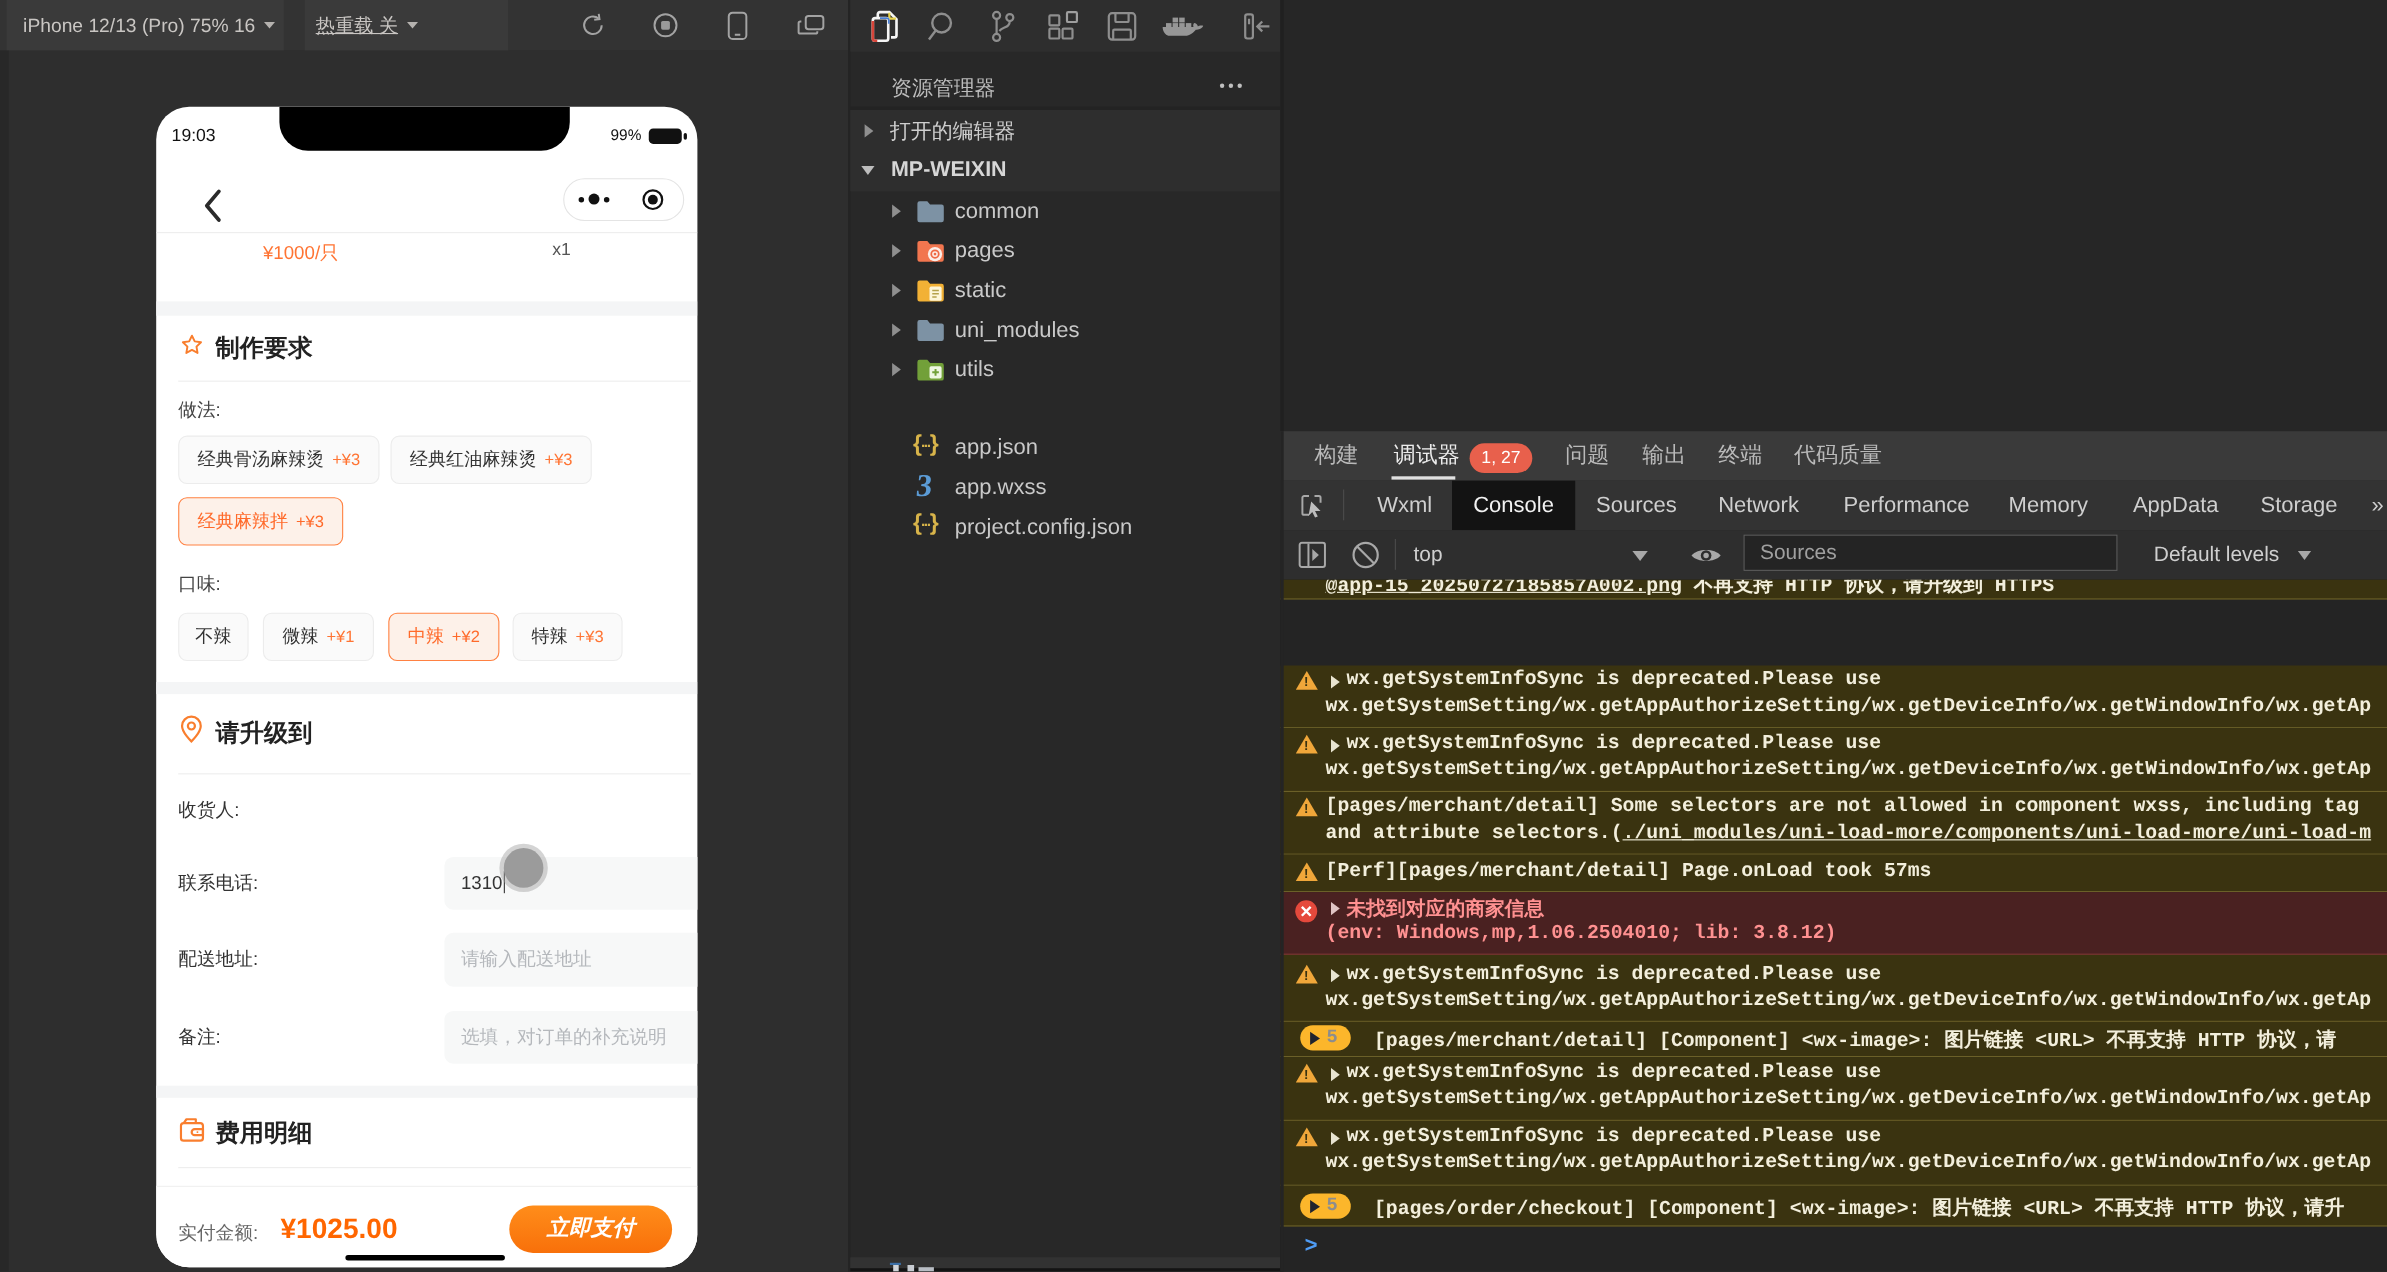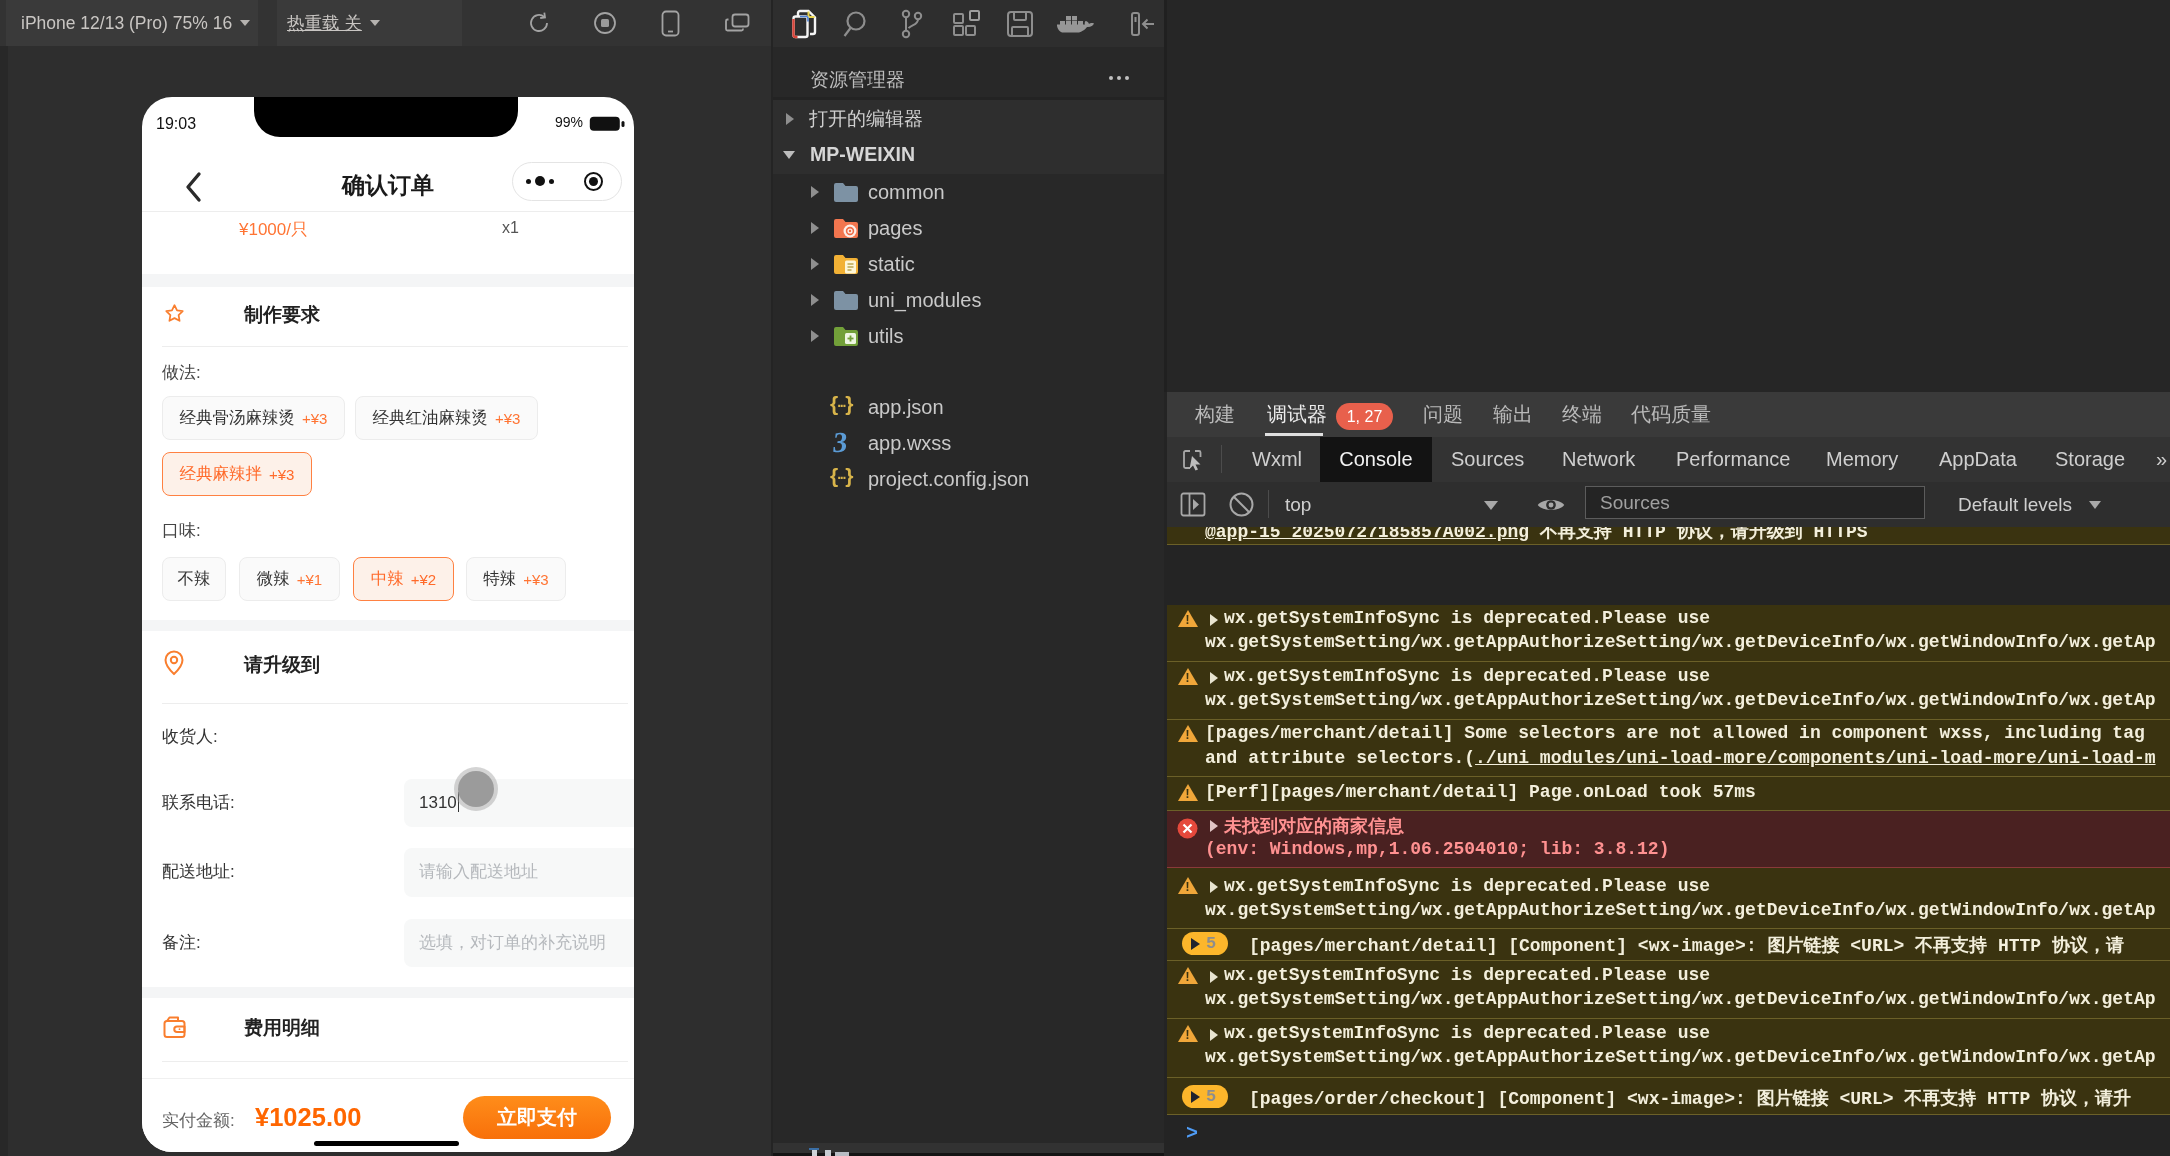--- a/index.html
+++ b/index.html
@@ -9,21 +9,21 @@
 #toolbar{left:0;top:0;width:771px;height:46px;background:#333;}
 #toolbar .seg{top:0;height:46px;background:#3a3a3a;}
 .tbtxt{color:#c9c6c3;font-size:17.5px;line-height:46px;white-space:nowrap;}
 .caret{display:inline-block;width:0;height:0;border-left:5px solid transparent;border-right:5px solid transparent;border-top:6px solid #b5b2af;vertical-align:middle;margin-left:8px;margin-bottom:2px;}
 
 #screen{left:142px;top:97px;width:492px;height:1055px;background:#fff;border-radius:30px;overflow:hidden;font-family:"Liberation Sans",sans-serif;}
 #notch{left:112px;top:0;width:264px;height:40px;background:#000;border-radius:0 0 26px 26px;}
 .blk{color:#111;}
 .sep{background:#ededed;height:1px;}
 .strip{left:0;width:492px;background:#f4f5f6;}
-.sect{font-size:19px;font-weight:bold;color:#222;margin-left:48px;}
+.sect{font-size:22px;font-weight:bold;color:#222;}
 .chip{border:1px solid #ececec;background:#fafafa;border-radius:8px;display:flex;align-items:center;justify-content:center;font-size:16.5px;color:#333;white-space:nowrap;}
 .chip .pr{color:#ff7433;font-size:15px;margin-left:7px;}
 .chip.sel{border:1.5px solid #ff8142;background:#fdf1e9;color:#ff6a2a;}
 .chip.sel .pr{color:#ff6a2a;}
 .flabel{font-size:17px;color:#333;}
 .finput{left:262px;width:348px;background:#f7f8f8;border-radius:8px;color:#333;font-size:17px;line-height:48px;padding-left:15px;box-sizing:border-box;}
 .ph{color:#b5b8bc;}
 
 #explorer{left:771px;top:0;width:393px;height:1156px;background:#282828;border-left:2px solid #242424;box-sizing:border-box;}
 .exrow{left:0;width:393px;height:36px;}
@@ -79,21 +79,20 @@
   <div id="notch" class="abs"></div>
   <div class="abs blk" style="left:14px;top:18px;font-size:16px;font-weight:500;">19:03</div>
   <div class="abs blk" style="left:413px;top:17px;font-size:14px;">99%</div>
   <svg class="abs" style="left:447px;top:19px;" width="36" height="16" viewBox="0 0 36 16">
       <rect x="0.8" y="0.8" width="30" height="14" rx="4" fill="#111"></rect>
       <rect x="32.5" y="5" width="3" height="6" rx="1.5" fill="#111"></rect>
     </svg>
   <svg class="abs" style="left:41px;top:73px;" width="21" height="34" viewBox="0 0 21 34">
       <path d="M16 4 L5 17 L16 30" fill="none" stroke="#2b2b2b" stroke-width="3.4" stroke-linecap="round" stroke-linejoin="round"></path>
     </svg>
-  <div class="abs" style="left:0;top:73px;width:492px;text-align:center;font-size:23px;font-weight:bold;color:#1a1a1a;">确认订单</div>
   <div class="abs" style="left:370px;top:65px;width:110px;height:39px;border:1px solid #e4e4e4;border-radius:20px;box-sizing:border-box;"></div>
   <div class="abs" style="left:384px;top:82px;width:5px;height:5px;border-radius:50%;background:#111;"></div>
   <div class="abs" style="left:393px;top:79px;width:10px;height:10px;border-radius:50%;background:#111;"></div>
   <div class="abs" style="left:407px;top:82px;width:5px;height:5px;border-radius:50%;background:#111;"></div>
   <div class="abs" style="left:442px;top:75px;width:19px;height:19px;border:2.5px solid #111;border-radius:50%;box-sizing:border-box;"></div>
   <div class="abs" style="left:447px;top:80px;width:9px;height:9px;border-radius:50%;background:#111;"></div>
   <div class="abs sep" style="left:0;top:114px;width:492px;"></div>
   <div class="abs" style="left:97px;top:121px;font-size:17px;color:#ff7433;font-weight:500;">¥1000/只</div>
   <div class="abs" style="left:360px;top:122px;font-size:16px;color:#555;">x1</div>
   <div class="abs strip" style="top:177px;height:13px;"></div>
@@ -131,21 +130,21 @@
       <path d="M4 5 L6.5 1.5 H15 V5"></path>
       <rect x="1.5" y="5" width="20" height="16" rx="2.5"></rect>
       <path d="M14 10.5 h7.5 v5.5 h-7.5 a2.75 2.75 0 0 1 0 -5.5z"></path>
       <circle cx="16.5" cy="13.2" r="0.9" fill="#f97e2e" stroke="none"></circle>
     </svg>
   <div class="abs sect" style="left:54px;top:918px;">费用明细</div>
   <div class="abs sep" style="left:20px;top:964px;width:466px;"></div>
   <div class="abs" style="left:0;top:981px;width:492px;height:74px;background:#fff;border-top:1px solid #f0f0f0;"></div>
   <div class="abs" style="left:20px;top:1012px;font-size:17px;color:#666;">实付金额:</div>
   <div class="abs" style="left:113px;top:1006px;font-size:25.5px;font-weight:bold;color:#ff6600;">¥1025.00</div>
-  <div class="abs" style="left:321px;top:999px;width:148px;height:43px;border-radius:22px;background:linear-gradient(180deg,#ff8d1a,#f8700a);color:#fff;font-size:20px;font-weight:bold;text-align:center;line-height:43px;">立即支付</div>
+  <div class="abs" style="left:321px;top:999px;width:148px;height:43px;border-radius:22px;background:linear-gradient(180deg,#ff8d1a,#f8700a);color:#fff;font-size:20px;font-weight:bold;text-align:center;line-height:43px;font-style:italic;">立即支付</div>
   <div class="abs" style="left:172px;top:1044px;width:145px;height:5px;border-radius:3px;background:#000;"></div>
 </div>
 <div id="explorer" class="abs">
   <div class="abs" style="left:0;top:0;width:391px;height:47px;background:#2e2e2e;"></div>
   <svg class="abs" style="left:15px;top:8px;" width="32" height="32" viewBox="0 0 32 32" fill="none">
       <path d="M10 8 V5 a2 2 0 0 1 2 -2 h8.5 l6.5 6.5 V24 a2 2 0 0 1 -2 2 h-3" stroke="#f5f5f5" stroke-width="2.4"></path>
       <path d="M20.5 3.5 v5.5 h6" stroke="#e8d44d" stroke-width="2"></path>
       <path d="M7.5 8.5 h10 a2 2 0 0 1 2 2 V27 a2 2 0 0 1 -2 2 h-10 a2 2 0 0 1 -2 -2 V10.5 a2 2 0 0 1 2 -2z" stroke="#f5f5f5" stroke-width="2.4"></path>
       <path d="M5.5 11 V27 a2 2 0 0 0 2 2 h2" stroke="#d8453a" stroke-width="2.4"></path>
       <path d="M12 8.5 h6 a2 2 0 0 1 2 2 v3" stroke="#4a7fd4" stroke-width="1.6"></path>

